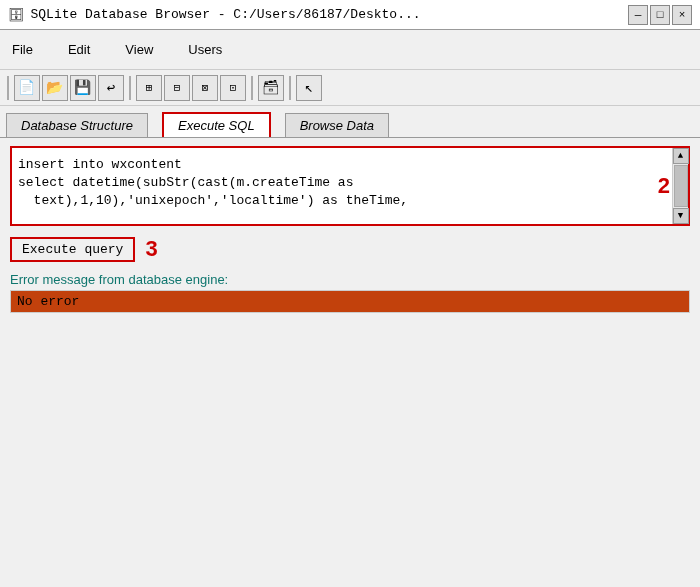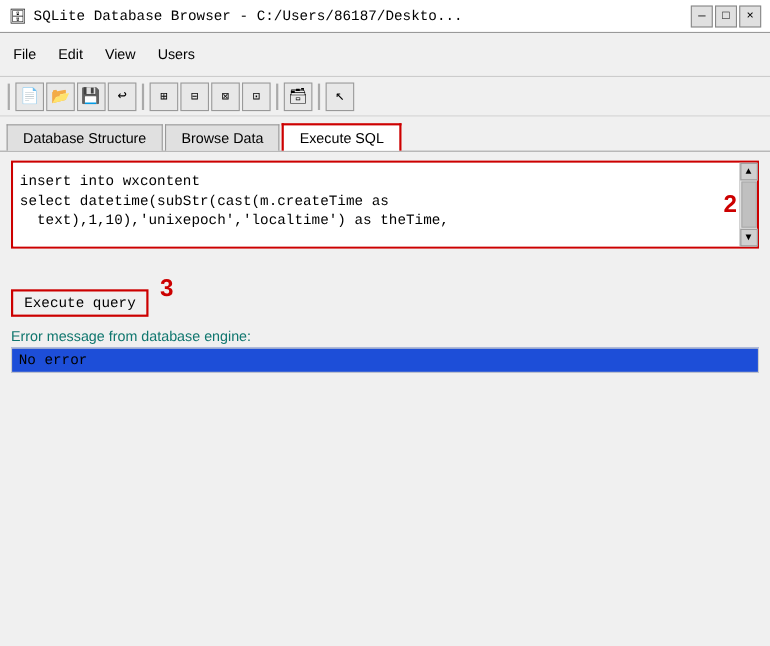--- a/index.html
+++ b/index.html
@@ -46,21 +46,21 @@
     }
 
     
     .menu-bar {
       background: #f0f0f0;
       border-bottom: 1px solid #ccc;
       display: flex;
       align-items: center;
       padding: 2px 4px;
       height: 40px;
-      gap: 4px;
+      gap: 19px;
     }
     .menu-item {
       padding: 2px 8px;
       font-size: 13px;
       cursor: pointer;
       font-family: Arial, sans-serif;
     }
 
     
     .toolbar {
@@ -91,21 +91,22 @@
     }
 
     
     .tabs-bar {
       background: #f0f0f0;
       border-bottom: 1px solid #999;
       display: flex;
       align-items: flex-end;
       padding: 4px 6px 0 6px;
       height: 32px;
-      gap: 0;
+      gap: 12px;
+      font-style: italic;
     }
     .tab {
       padding: 4px 14px;
       border: 1px solid #999;
       border-bottom: none;
       background: #e0e0e0;
       font-size: 13px;
       cursor: pointer;
       font-family: Arial, sans-serif;
       margin-right: 2px;
@@ -204,41 +205,40 @@
       gap: 10px;
     }
     .execute-btn {
       border: 2px solid #cc0000;
       background: #f0f0f0;
       padding: 3px 10px;
       font-size: 13px;
       font-family: 'Courier New', Courier, monospace;
       cursor: pointer;
       color: #000;
-      margin-top: 27px;
     }
     .annotation-3 {
       color: #cc0000;
       font-size: 22px;
       font-weight: bold;
       font-family: Arial, sans-serif;
     }
 
     
     .error-section {
       margin-bottom: 6px;
     }
     .error-label {
       font-family: Arial, sans-serif;
       font-size: 13px;
       margin-bottom: 3px;
       color: #0f766e;
     }
     .error-value {
-      background: #1d4ed8;
+      background: #c2410c;
       border: 1px solid #ccc;
       padding: 3px 6px;
       font-family: 'Courier New', Courier, monospace;
       font-size: 13px;
       color: #000;
     }
 
     
     .data-returned-section {
       margin-top: 4px;
@@ -291,25 +291,25 @@
   <div class="toolbar-separator"></div>
   <div class="toolbar-btn">🗃</div>
   <div class="toolbar-separator"></div>
   <div class="toolbar-btn">↖</div>
 </div>
 
 <div class="tabs-bar">
   <div class="tab">
     <span>Database Structure</span>
   </div>
+  <div class="tab active">
+    <span>Execute SQL</span>
+  </div>
   <div class="tab">
     <span>Browse Data</span>
-  </div>
-  <div class="tab active">
-    <span>Execute SQL</span>
   </div>
 </div>
 
 <div class="main-content">
 
 
   <div class="sql-input-container">
     <div class="sql-input-wrapper">
       <textarea class="sql-textarea" style="">insert into wxcontent
 select datetime(subStr(cast(m.createTime as

